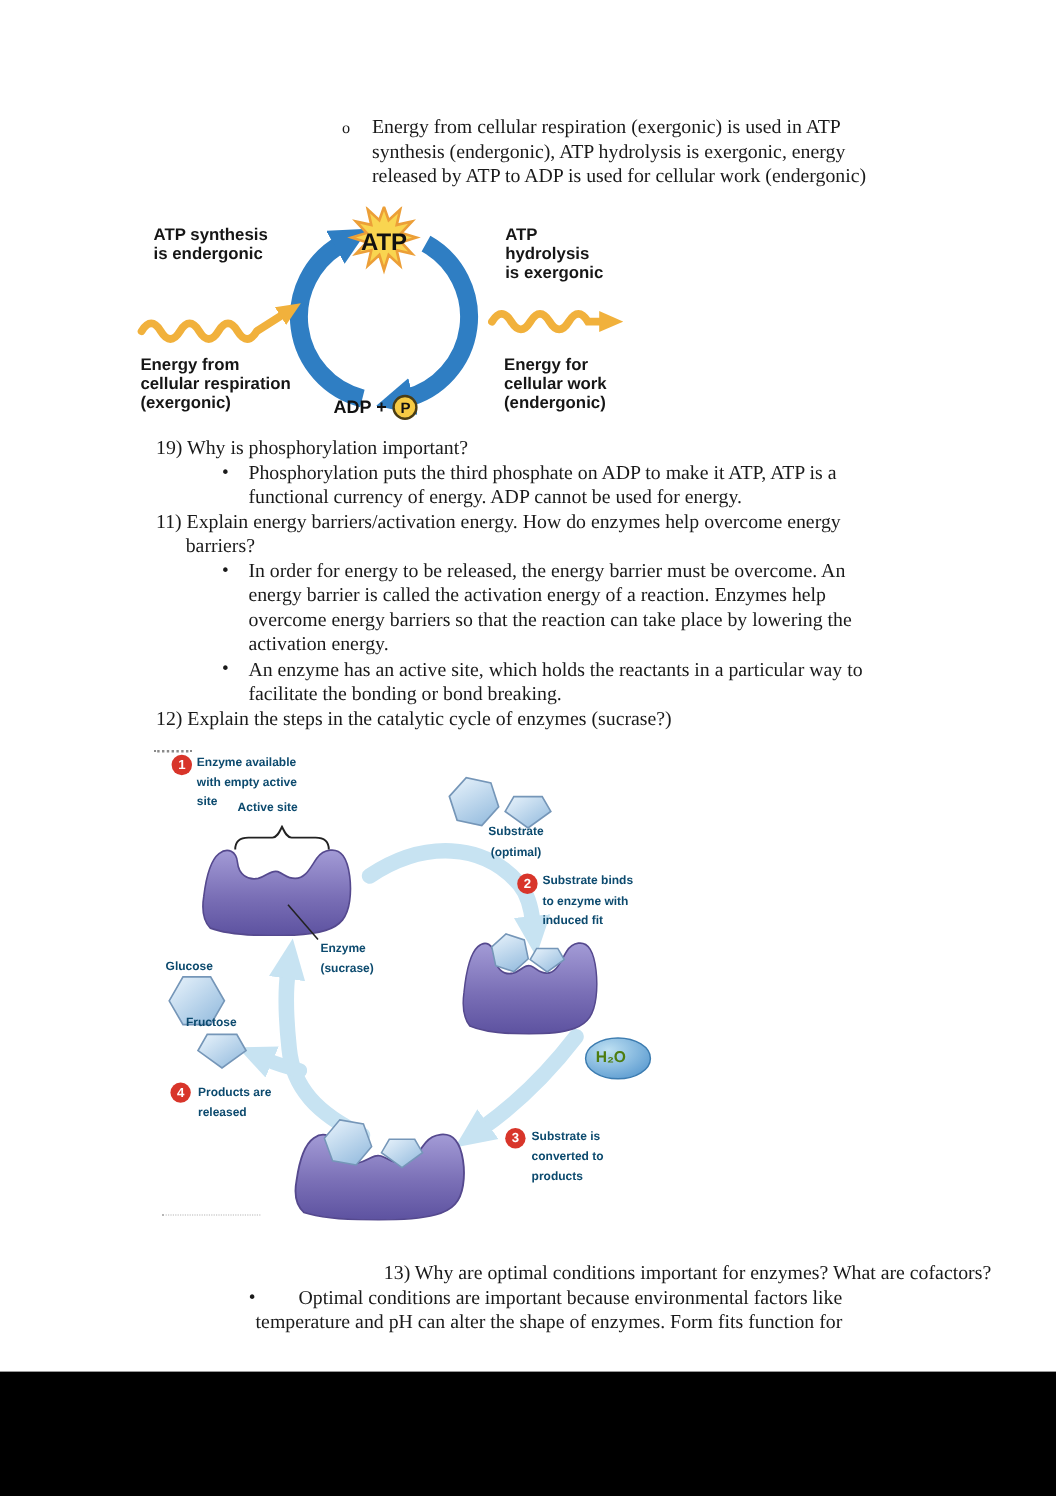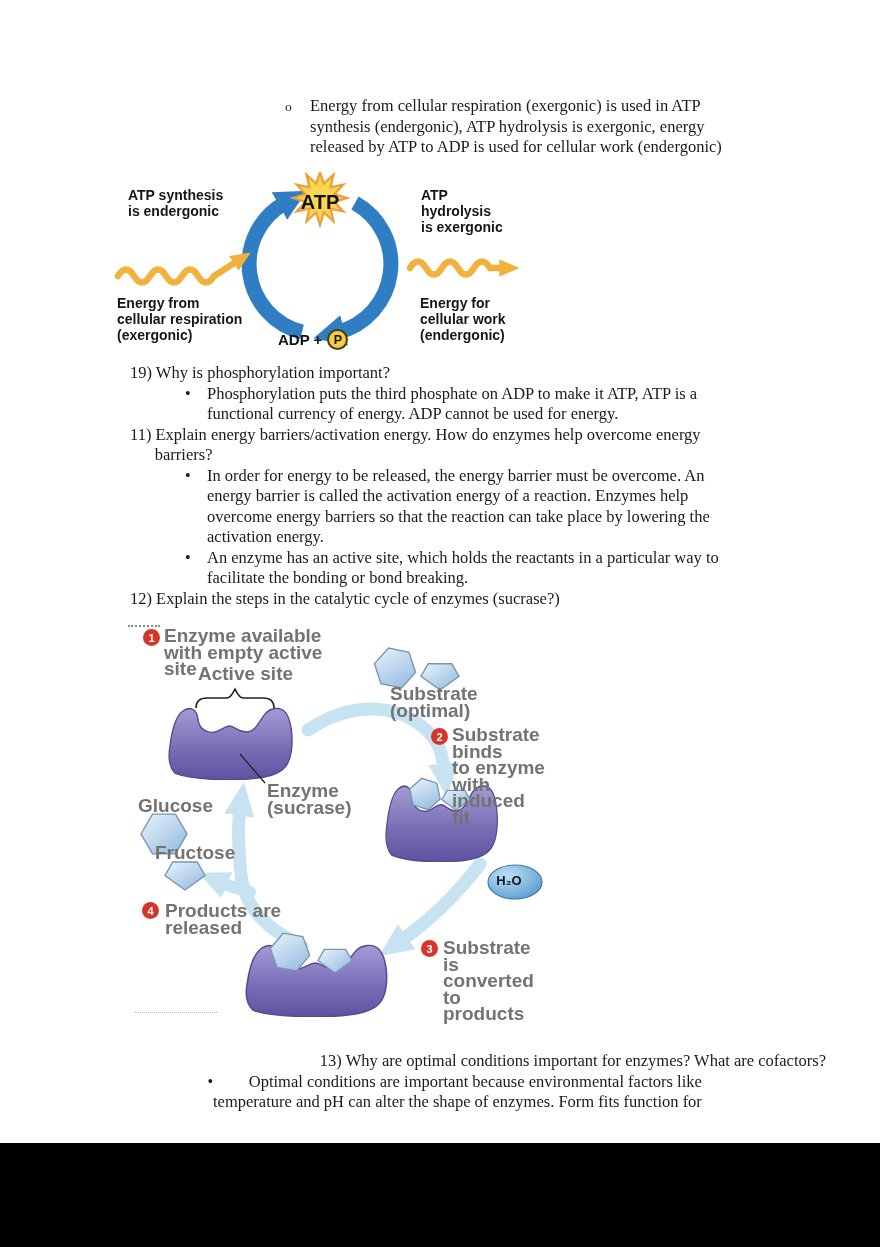--- a/index.html
+++ b/index.html
@@ -10,37 +10,37 @@
   .serif{font-size:16.5px;line-height:20.5px;}
   .qline{margin:0;}
   .bullet-row{display:flex;align-items:flex-start;margin-left:55px;}
   .dot{width:22px;flex:0 0 22px;font-size:16px;line-height:20.5px;}
   .intro-row{display:flex;align-items:flex-start;}
   .intro-marker{width:25px;flex:0 0 25px;font-size:13.5px;line-height:20.5px;padding-top:1px;}
   .fig{position:absolute;}
   .fig-label{position:absolute;font-family:"Liberation Sans", sans-serif;font-weight:700;
              font-size:14px;line-height:16px;color:#161616;white-space:pre-wrap;}
   .enz-label{position:absolute;font-family:"Liberation Sans", sans-serif;font-weight:700;
-             font-size:19px;line-height:16.5px;color:#737373;white-space:pre-wrap;}
+             font-size:10px;line-height:16.5px;color:#0c4a6e;white-space:pre-wrap;}
   .adp-row{position:absolute;left:168px;top:157px;display:flex;align-items:center;
            font-family:"Liberation Sans", sans-serif;font-weight:700;font-size:15px;color:#111;}
   .p-badge{display:inline-flex;width:17px;height:17px;margin-left:5px;border-radius:50%;
            background:#F6CB45;border:2px solid #4a3d14;align-items:center;justify-content:center;
            font-size:12.5px;color:#111;}
   .step-badge{position:absolute;width:17px;height:17px;border-radius:50%;background:#D8352A;
               color:#fff;display:flex;align-items:center;justify-content:center;
               font-family:"Liberation Sans", sans-serif;font-weight:700;font-size:11px;}
   .center{text-align:center;}
   .artifact-line{position:absolute;border-top:2px dotted #8a8a8a;}
   .artifact-faint{position:absolute;border-top:1px dotted #b5b5b5;}
   .bottom-band{position:absolute;left:0;top:1143px;width:880px;height:104px;background:#000;}
   .atp-text{position:absolute;left:185px;top:19px;width:50px;text-align:center;
             font-family:"Liberation Sans", sans-serif;font-weight:700;font-size:20px;color:#111;}
   .h2o-text{position:absolute;left:360px;top:251px;width:42px;text-align:center;
-            font-family:"Liberation Sans", sans-serif;font-weight:700;font-size:13px;color:#0f172a;}
+            font-family:"Liberation Sans", sans-serif;font-weight:700;font-size:13px;color:#4d7c0f;}
 </style>
 </head>
 <body>
 
 <div class="page">
 
   <div class="abs intro-row" style="left:285px;top:96px;width:495px;">
     <span class="intro-marker">o</span>
     <div class="serif pre">Energy from cellular respiration (exergonic) is used in ATP
 synthesis (endergonic), ATP hydrolysis is exergonic, energy

